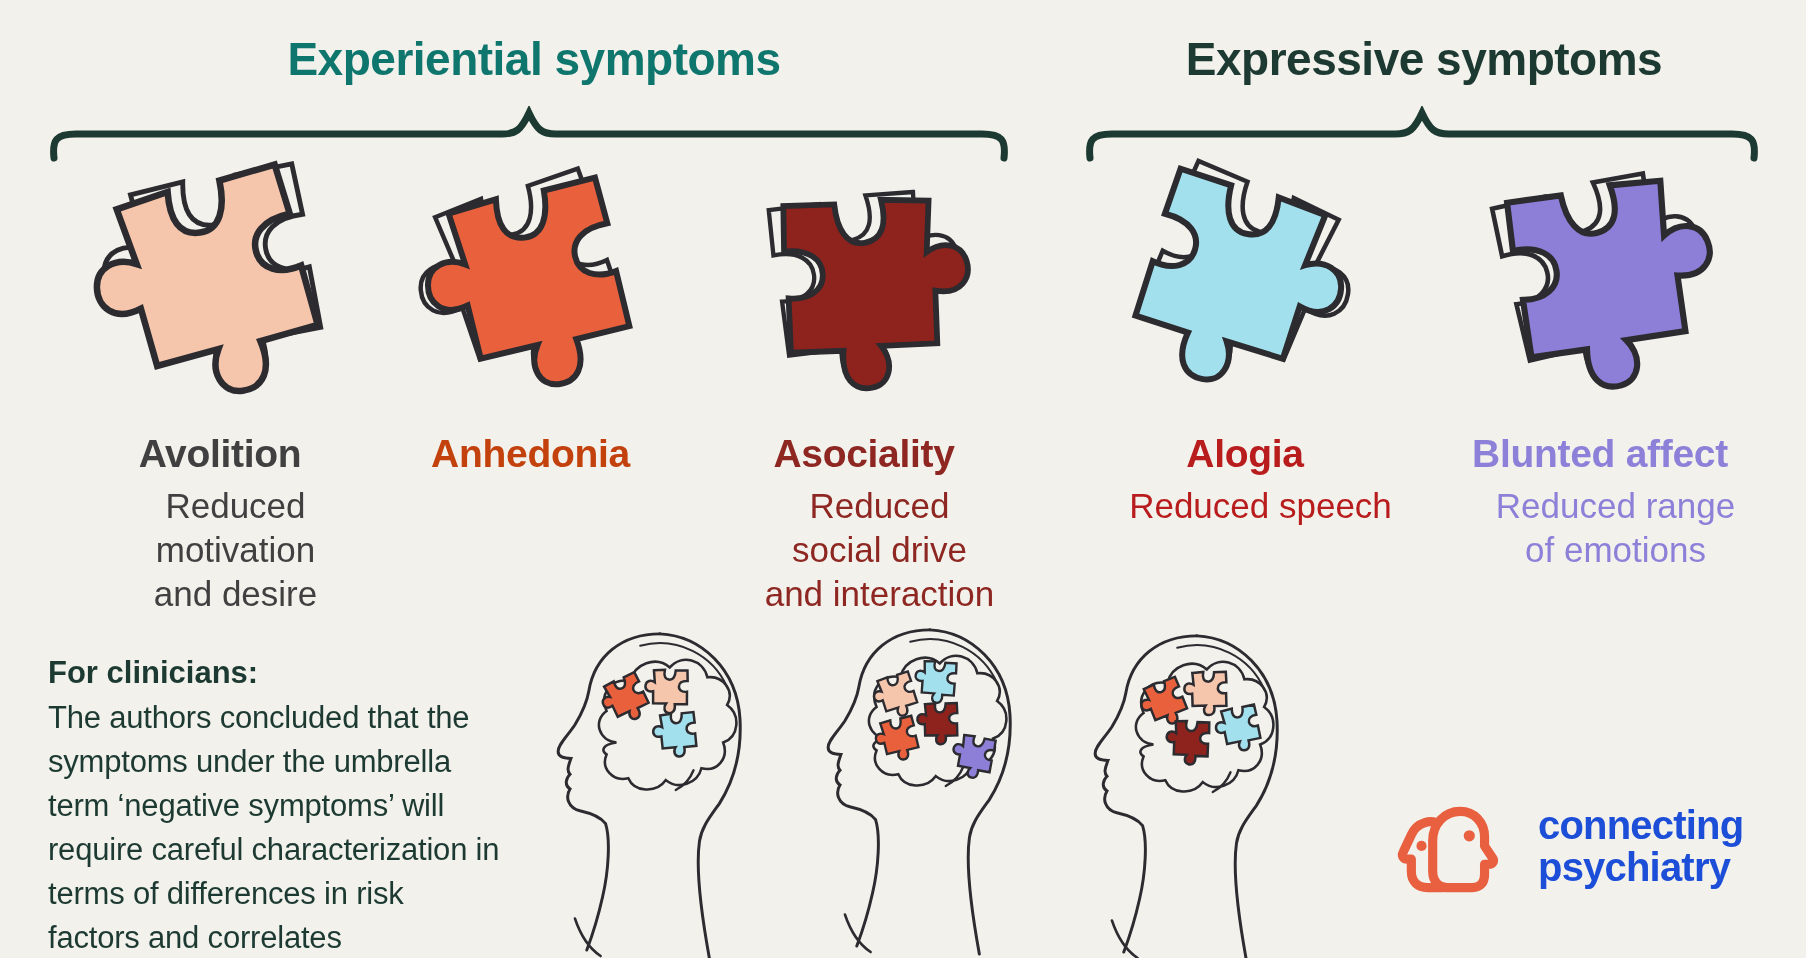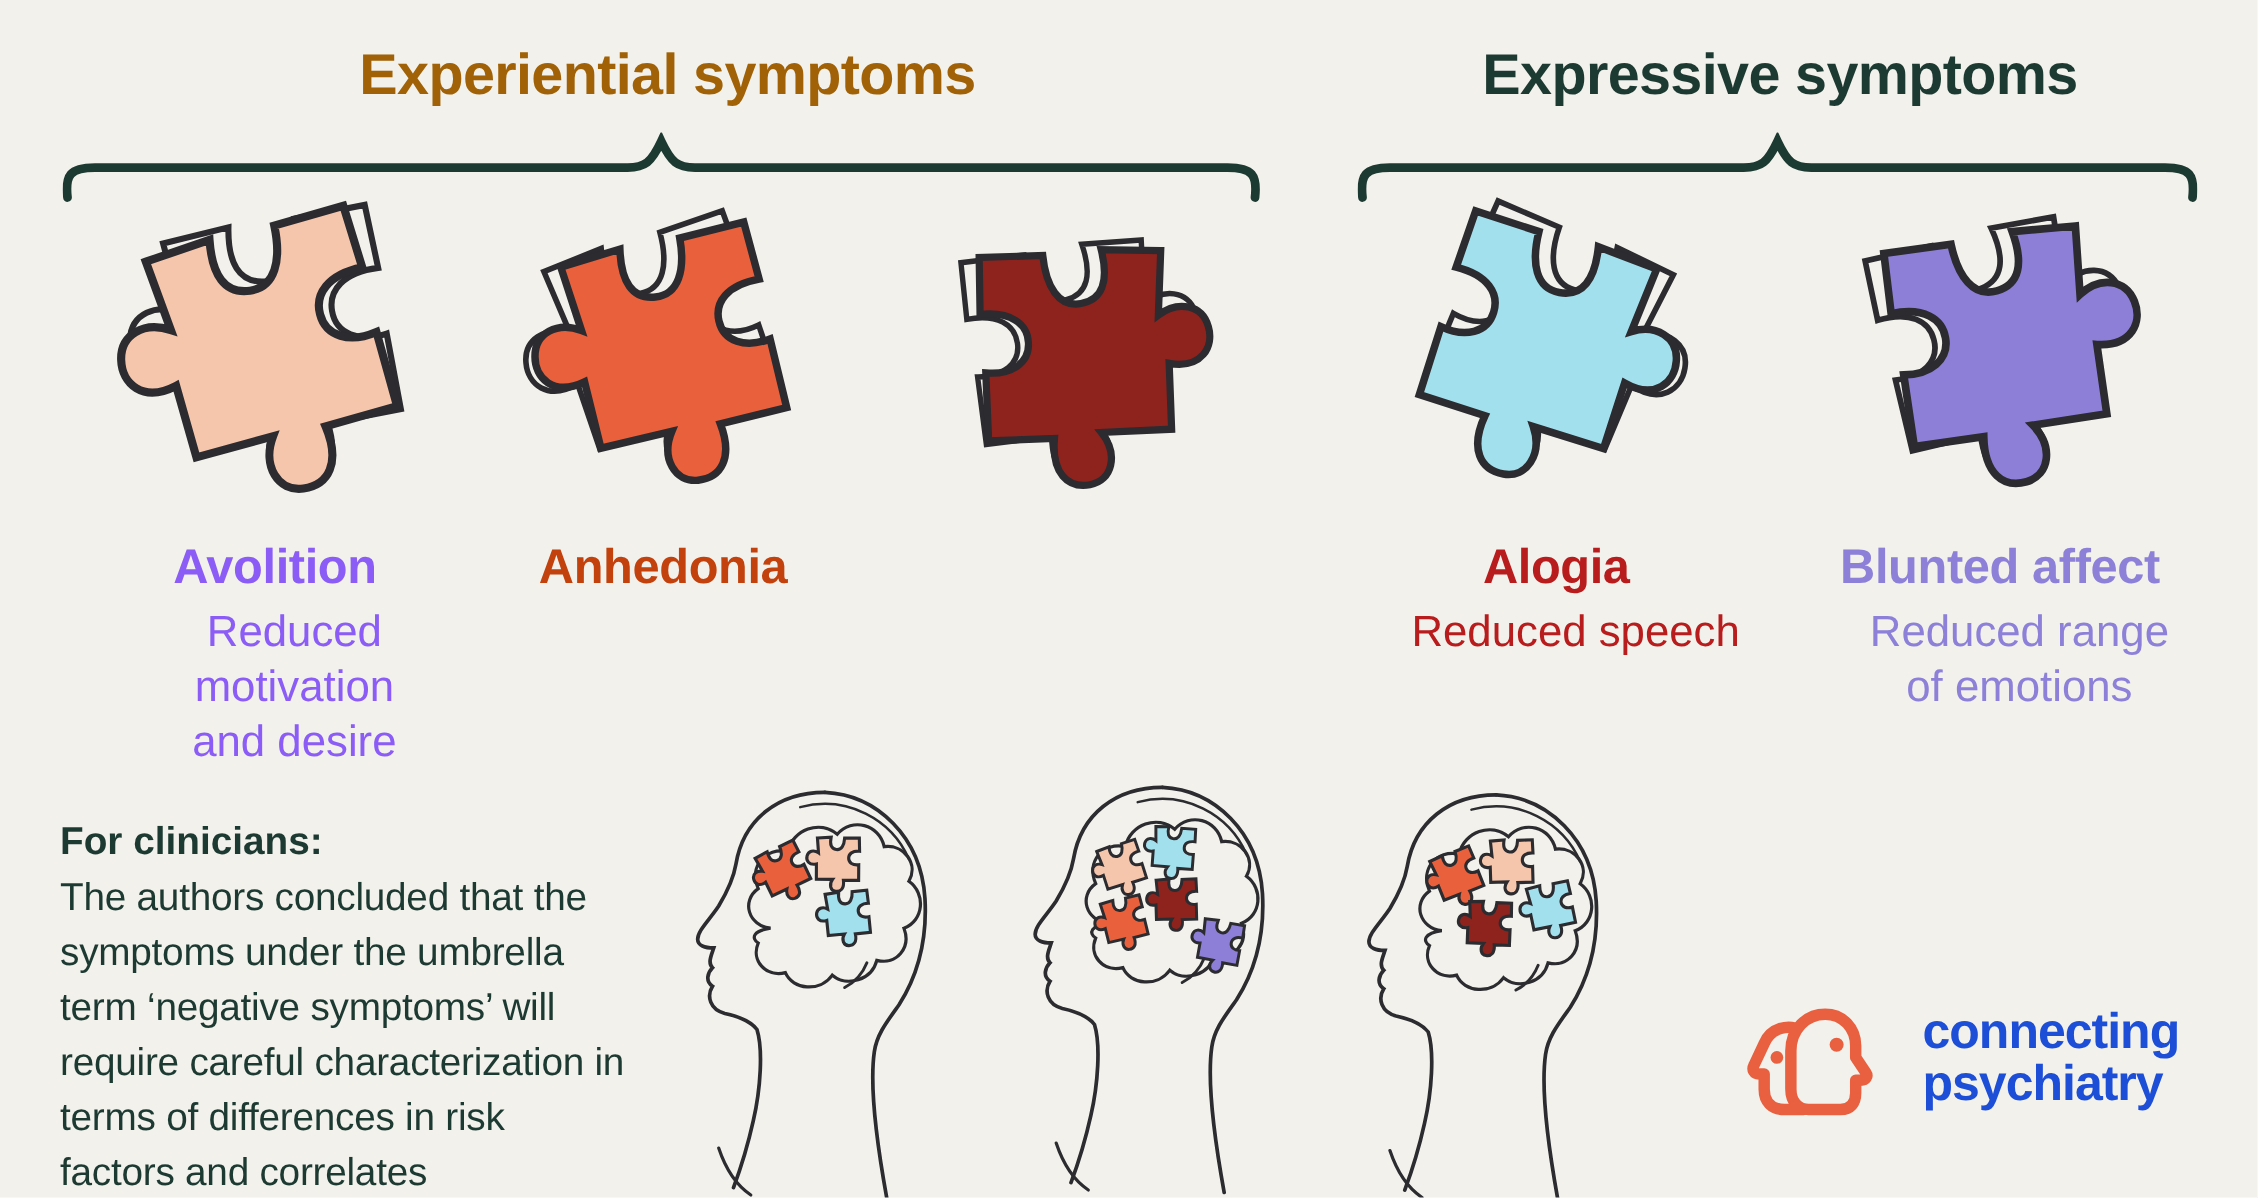--- a/index.html
+++ b/index.html
@@ -59,21 +59,21 @@
 <body>
 
 <svg width="0" height="0" style="position:absolute" aria-hidden="true">
   <defs>
     <path id="pz" d="M 18 22 L 44 17 C 43 31, 47 39, 57 39 C 67 39, 71 29, 70 15 L 98 11 L 102 36 C 88 37, 82 44, 83 52 C 84 61, 93 65, 104 62 L 108 92 L 79 96 C 83 111, 77 119, 67 119 C 57 119, 52 108, 58 97 L 27 101 L 23 72 C 9 77, 2 68, 3 59 C 4 49, 14 45, 24 50 Z"></path>
   </defs>
 </svg>
 
 <div id="canvas" style="background: rgb(242, 241, 236);">
 
-  <div id="title-experiential" class="section-title" style="color: #a16207;">Experiential symptoms</div>
+  <div id="title-experiential" class="section-title" style="color: #0f766e;">Experiential symptoms</div>
   <div id="title-expressive" class="section-title" style="color: rgb(29, 58, 50);">Expressive symptoms</div>
 
   <svg id="brace-experiential" class="brace" width="958" height="60" viewBox="0 0 958 60">
     <path d="M 4 52 C 2 34, 6 28, 26 28 L 452 28 C 466 28, 471 24, 479 7 C 487 24, 492 28, 506 28 L 932 28 C 952 28, 956 34, 954 52" fill="none" stroke-width="7" stroke-linecap="round" stroke="#1d3a32"></path>
   </svg>
   <svg id="brace-expressive" class="brace" width="672" height="60" viewBox="0 0 672 60">
     <path d="M 4 52 C 2 34, 6 28, 26 28 L 309 28 C 323 28, 328 24, 336 7 C 344 24, 349 28, 363 28 L 646 28 C 666 28, 670 34, 668 52" fill="none" stroke-width="7" stroke-linecap="round" stroke="#1d3a32"></path>
   </svg>
 
   <div id="piece-avolition" class="piece">
@@ -100,26 +100,30 @@
       <use href="#pz" stroke="#2b2b30" stroke-width="3.2" fill="#a3e0ed"></use>
     </svg>
   </div>
   <div id="piece-blunted" class="piece">
     <svg viewBox="0 0 120 120">
       <use href="#pz" transform="rotate(5 60 60) translate(4 -3)" fill="none" stroke="#2b2b30" stroke-width="2.4"></use>
       <use href="#pz" stroke="#2b2b30" stroke-width="3.2" fill="#8d7fd7"></use>
     </svg>
   </div>
 
-  <div id="text-avolition" class="symptom-text" style="color: #8b5cf6;">
+  <div id="text-avolition" class="symptom-text" style="color: #404040;">
     <div class="symptom-name">Avolition</div>
     <div class="symptom-desc">Reduced motivation and desire</div>
   </div>
   <div id="text-anhedonia" class="symptom-text" style="color: #c2410c;">
     <div class="symptom-name">Anhedonia</div>
+  </div>
+  <div id="text-asociality" class="symptom-text" style="color: rgb(142, 39, 34);">
+    <div class="symptom-name">Asociality</div>
+    <div class="symptom-desc">Reduced social drive and interaction</div>
   </div>
   <div id="text-alogia" class="symptom-text" style="color: #b91c1c;">
     <div class="symptom-name">Alogia</div>
     <div class="symptom-desc">Reduced speech</div>
   </div>
   <div id="text-blunted" class="symptom-text" style="color: rgb(140, 128, 217);">
     <div class="symptom-name">Blunted affect</div>
     <div class="symptom-desc">Reduced range of emotions</div>
   </div>
 

